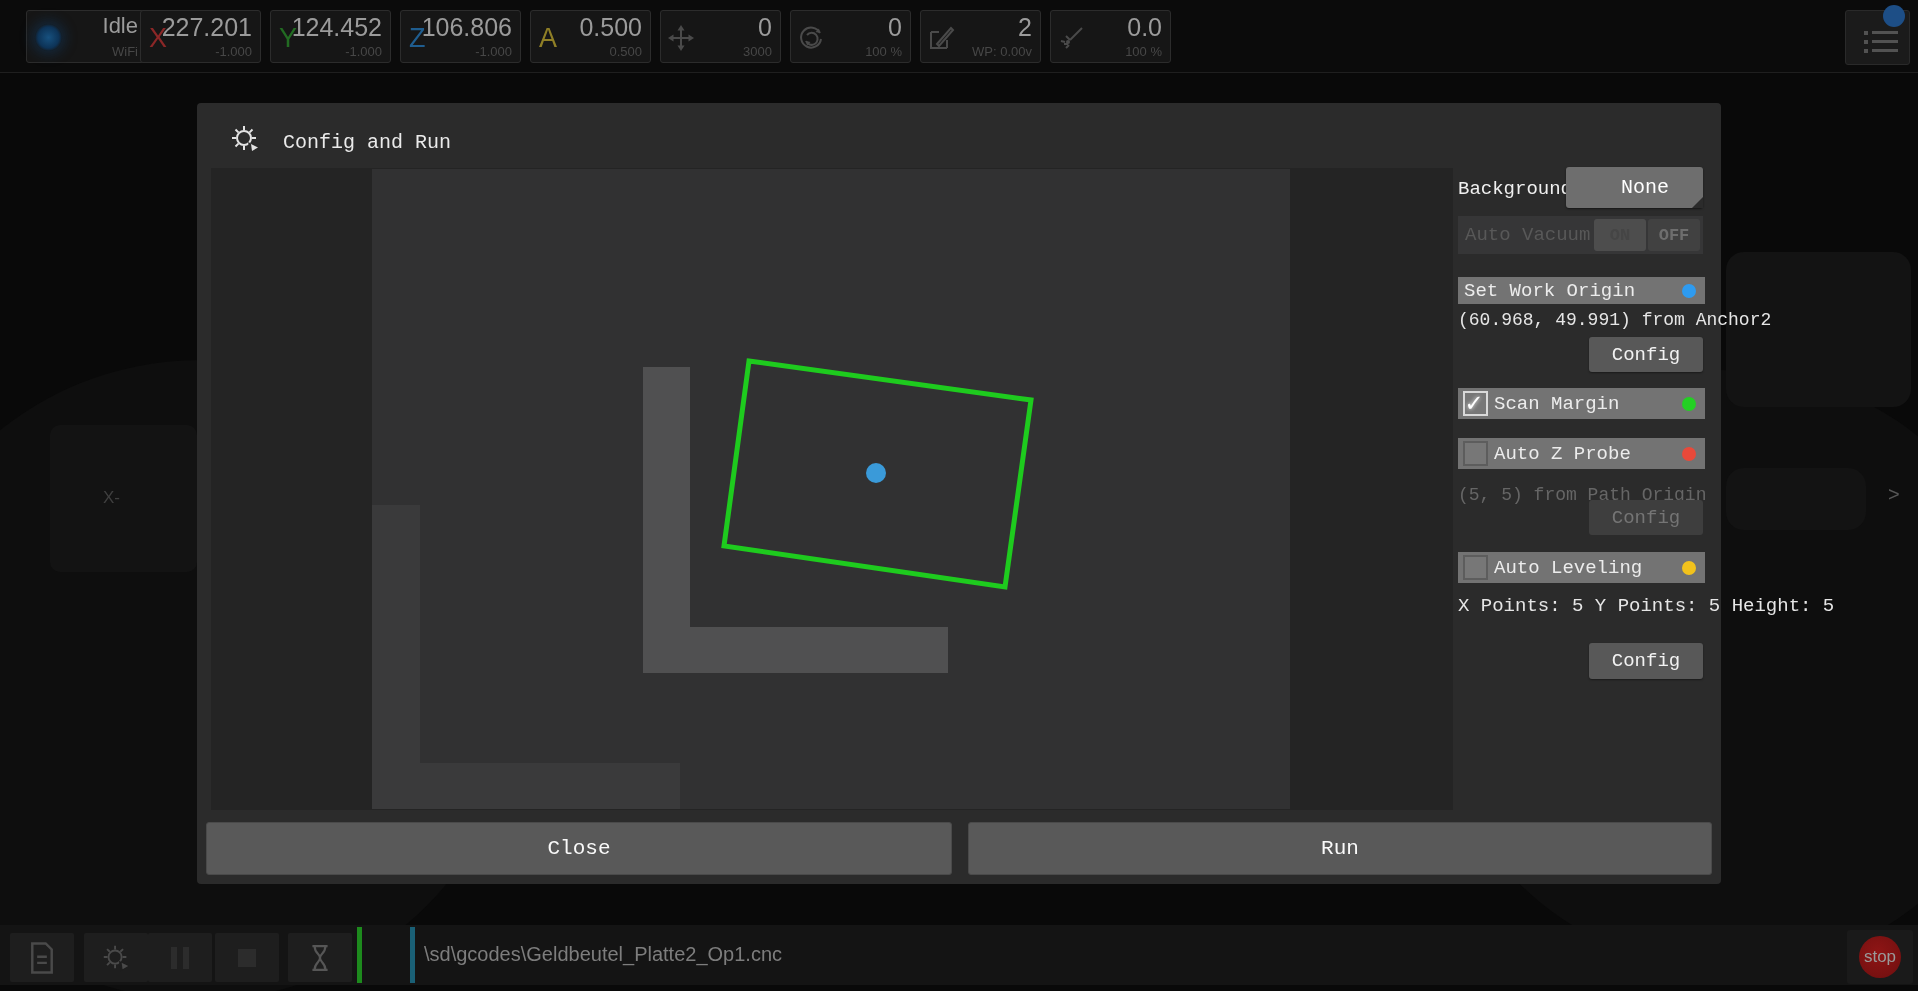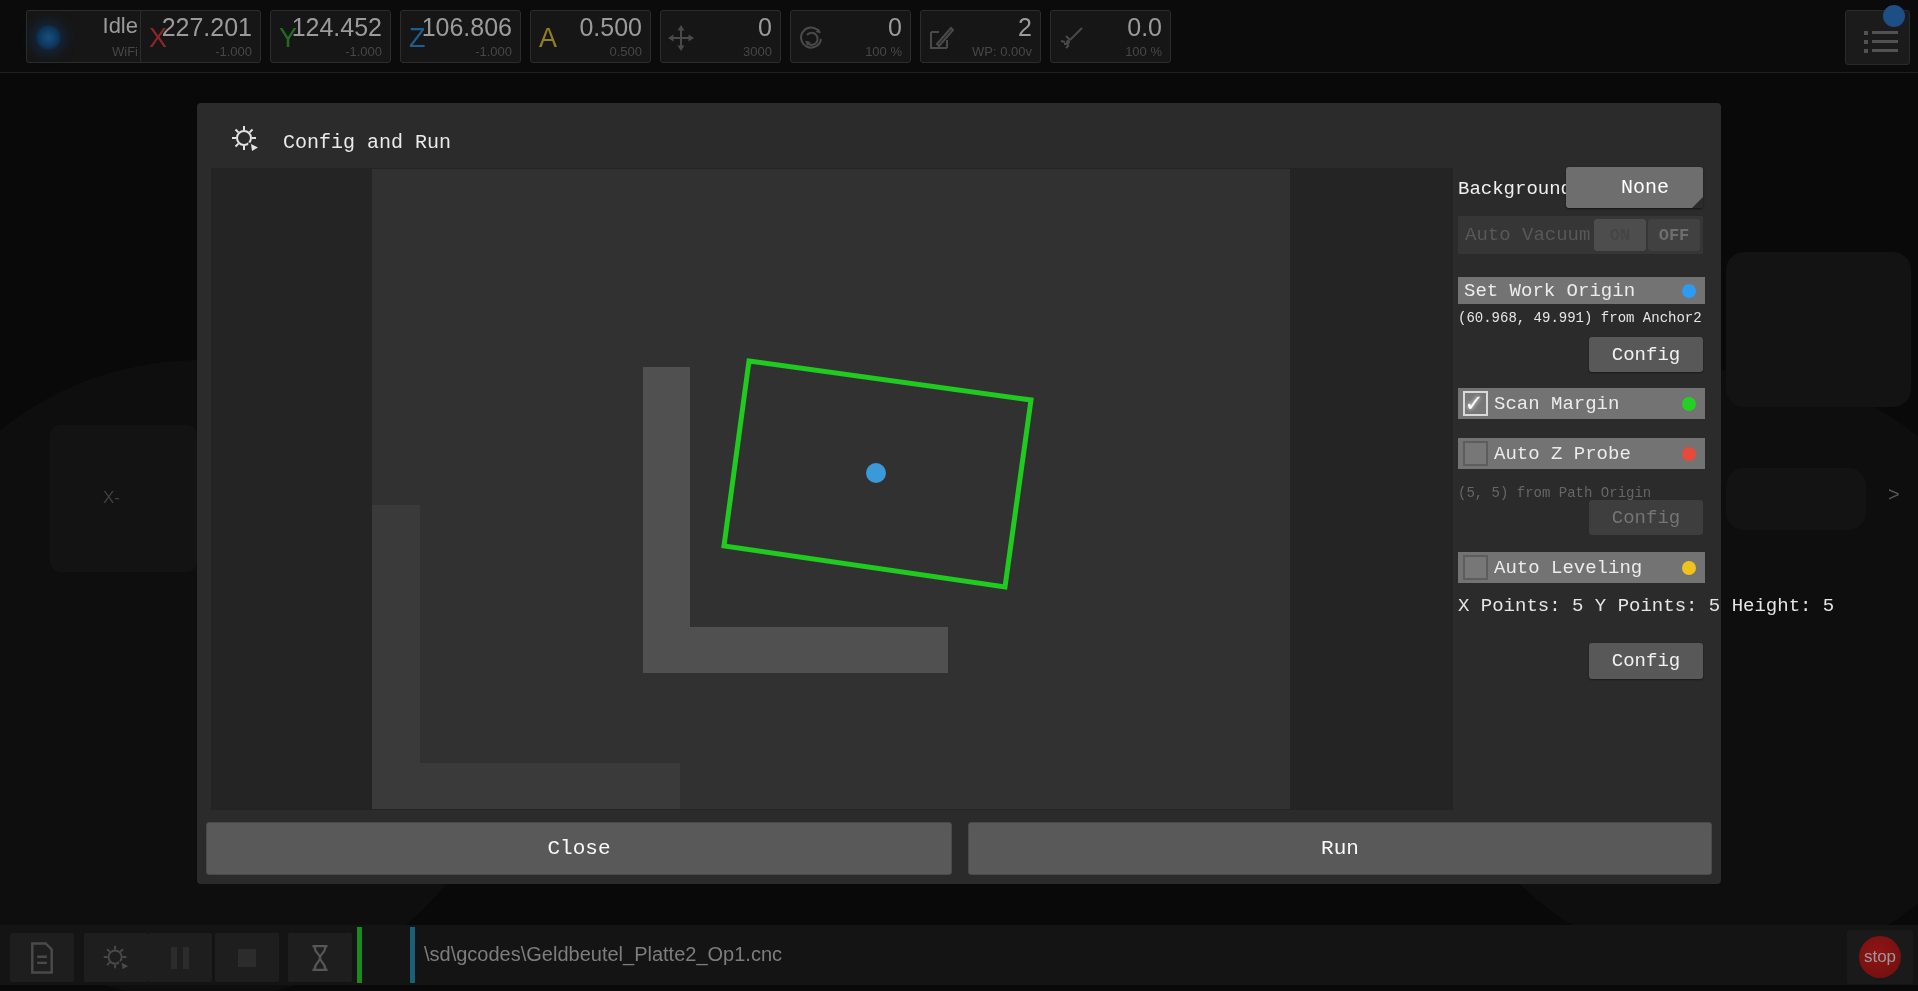--- a/index.html
+++ b/index.html
@@ -34,21 +34,21 @@
 
   
   #preview-canvas { position:absolute; left:14px; top:65px; width:1242px; height:642px; background:#242424; }
   #bed { position:absolute; left:161px; top:1px; width:918px; height:640px; background:#313132; }
   .anchor-faint { position:absolute; background:#3a3a3b; }
   .anchor-bright { position:absolute; background:#505051; }
   #margin-svg { position:absolute; left:0; top:0; }
 
   
   .rp-label { position:absolute; color:#f0f0f0; font-size:19px; white-space:nowrap; }
-  .rp-detail { position:absolute; color:#e6e6e6; font-size:14px; white-space:nowrap; }
+  .rp-detail { position:absolute; color:#e6e6e6; font-size:18px; white-space:nowrap; }
   .rp-detail.dim { color:#666; }
   .spinner-btn { position:absolute; background:#6e6e6e; border-radius:3px; color:#fff; font-size:20px;
                  display:flex; align-items:center; justify-content:center; box-shadow:0 1px 2px rgba(0,0,0,.5); }
   .spinner-fold { position:absolute; right:0; bottom:0; width:0; height:0;
                   border-left:11px solid transparent; border-bottom:11px solid #2b2b2b; }
   .row-bg { position:absolute; background:#363637; }
   .hdr-row { position:absolute; background:#737373; display:flex; align-items:center; }
   .hdr-row .lbl { color:#ececec; font-size:19px; margin-left:6px; }
   .status-dot { position:absolute; border-radius:50%; width:14px; height:14px; top:50%; transform:translateY(-50%); right:9px; }
   .chk { width:25px; height:25px; border:2px solid #d9d9d9; margin-left:5px; position:relative; background:rgba(255,255,255,.03); }

